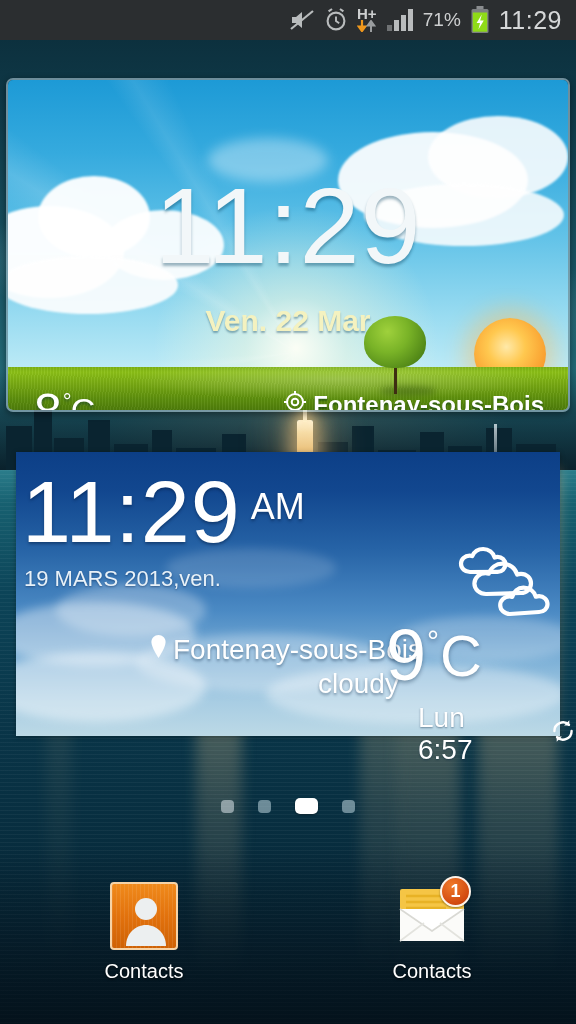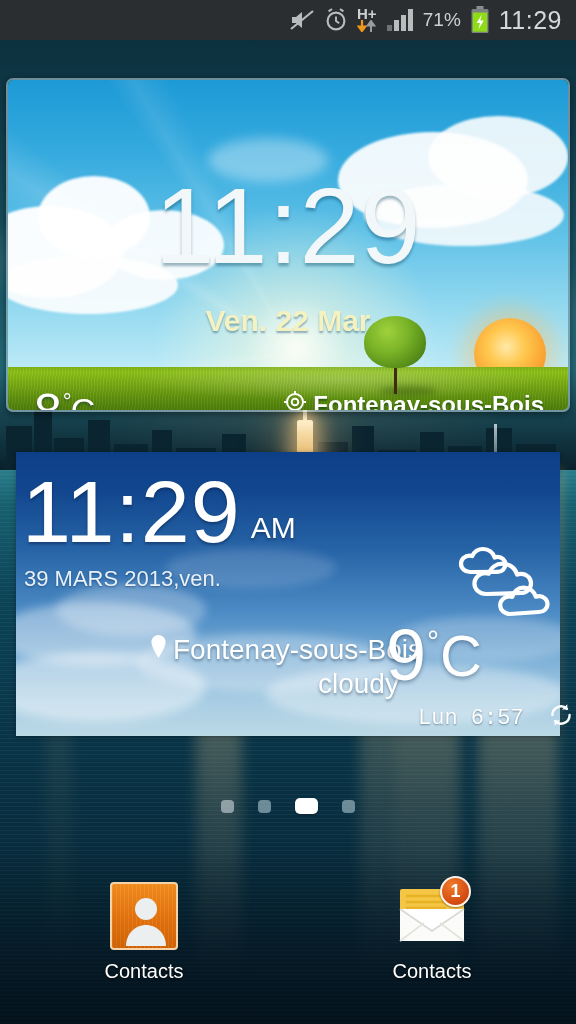--- a/index.html
+++ b/index.html
@@ -192,21 +192,21 @@
   .k3 { left:120px; top:182px; width:260px; height:58px; opacity:.30; }
   .k4 { left:-30px; top:200px; width:220px; height:70px; opacity:.42; }
   .k5 { left:250px; top:212px; width:300px; height:60px; opacity:.34; }
   .k6 { left:150px; top:96px;  width:170px; height:40px; opacity:.14; }
   .k7 { left:380px; top:164px; width:180px; height:46px; opacity:.22; }
   .bw-clock {
     position:absolute; left:22px; top:476px; display:flex; align-items:flex-end;
     color:#ffffff; text-shadow:0 2px 3px rgba(0,25,60,.45);
   }
   .bw-clock .b-time { font-size:88px; line-height:.82; font-weight:300; letter-spacing:1px; }
-  .bw-clock .b-ampm { font-size:30px; font-weight:300; margin-left:10px; margin-bottom:3px; }
+  .bw-clock .b-ampm { font-size:36px; font-weight:300; margin-left:10px; margin-bottom:20px; }
   .bw-date {
     position:absolute; left:24px; top:566px; font-size:22px; color:#e8f1f8;
     text-shadow:0 1px 2px rgba(0,25,60,.4);
   }
   .bw-cloudicon { position:absolute; left:452px; top:542px; }
   .bw-city {
     position:absolute; left:150px; top:634px; display:flex; align-items:center; gap:6px;
     font-size:28px; color:#fff; text-shadow:0 2px 3px rgba(0,30,60,.42);
   }
   .bw-cond {
@@ -215,21 +215,21 @@
   }
   .bw-temp {
     position:absolute; left:386px; top:626px; display:flex; align-items:flex-start;
     color:#fff; text-shadow:0 2px 4px rgba(0,30,60,.40);
   }
   .bw-temp .d-num { font-size:72px; line-height:.82; font-weight:300; }
   .bw-temp .d-deg { font-size:30px; line-height:1; margin-left:1px; }
   .bw-temp .d-unit { font-size:58px; line-height:1.02; font-weight:300; margin-left:1px; }
   .bw-sunrow {
     position:absolute; left:418px; top:702px; display:flex; align-items:center; gap:24px;
-    font-size:22px; color:#fff; text-shadow:0 1px 2px rgba(0,30,60,.45);font-family:Liberation Mono, monospace;
+    font-size:28px; color:#fff; text-shadow:0 1px 2px rgba(0,30,60,.45);
   }
 
   
   #pagedots {
     position:absolute; left:0; right:0; top:798px; z-index:25;
     display:flex; justify-content:center; align-items:center; gap:24px;
   }
   .dot { width:13px; height:13px; border-radius:4px; background:rgba(222,232,236,.55); }
   .dot.d2, .dot.d4 { background:rgba(170,195,205,.62); }
   .dot.active { width:23px; height:16px; border-radius:5px; background:#ffffff;
@@ -416,21 +416,21 @@
   <div class="bw-cl k7"></div>
   <div class="bw-cl k3"></div>
   <div class="bw-cl k4"></div>
   <div class="bw-cl k5"></div>
 </div>
 
 <div class="bw-clock" style="z-index:22;">
   <span class="b-time">11:29</span>
   <span class="b-ampm">AM</span>
 </div>
-<div class="bw-date" style="z-index:22;">39 MARS 2013,ven.</div>
+<div class="bw-date" style="z-index:22;">19 MARS 2013,ven.</div>
 
 <div class="bw-cloudicon" style="z-index:22;">
   <svg width="104" height="78" viewBox="0 0 104 78">
     <g fill="none" stroke="#ffffff" stroke-width="4.2" stroke-linejoin="round">
       <path d="M18 30c-5 0-9-3.6-9-8.2 0-4.5 3.8-8.1 8.6-8.1.9 0 1.8.1 2.6.4C22.1 9.9 26.3 7 31.2 7c5.5 0 10.1 3.6 11.4 8.5.9-.4 1.9-.6 3-.6 4.3 0 7.8 3.3 7.8 7.4 0 4.2-3.5 7.6-7.8 7.6z"></path>
       <path d="M34 52c-6.4 0-11.6-4.6-11.6-10.4 0-5.8 5-10.4 11.1-10.4 1.1 0 2.2.2 3.3.5C38.8 25.4 44.2 21.7 50.5 21.7c7.1 0 13 4.6 14.6 10.9 1.2-.5 2.5-.8 3.9-.8 5.5 0 10 4.2 10 9.5 0 5.4-4.5 9.7-10 9.7z"></path>
       <path d="M58 72c-5.4 0-9.8-3.9-9.8-8.8 0-4.8 4.2-8.7 9.4-8.7.9 0 1.8.1 2.7.4 1.1-5.3 5.7-9.3 11.1-9.3 6 0 11 3.8 12.4 9.1 1-.4 2.1-.6 3.3-.6 4.6 0 8.4 3.5 8.4 8 0 4.4-3.8 7.9-8.4 7.9z"></path>
     </g>
   </svg>
 </div>

